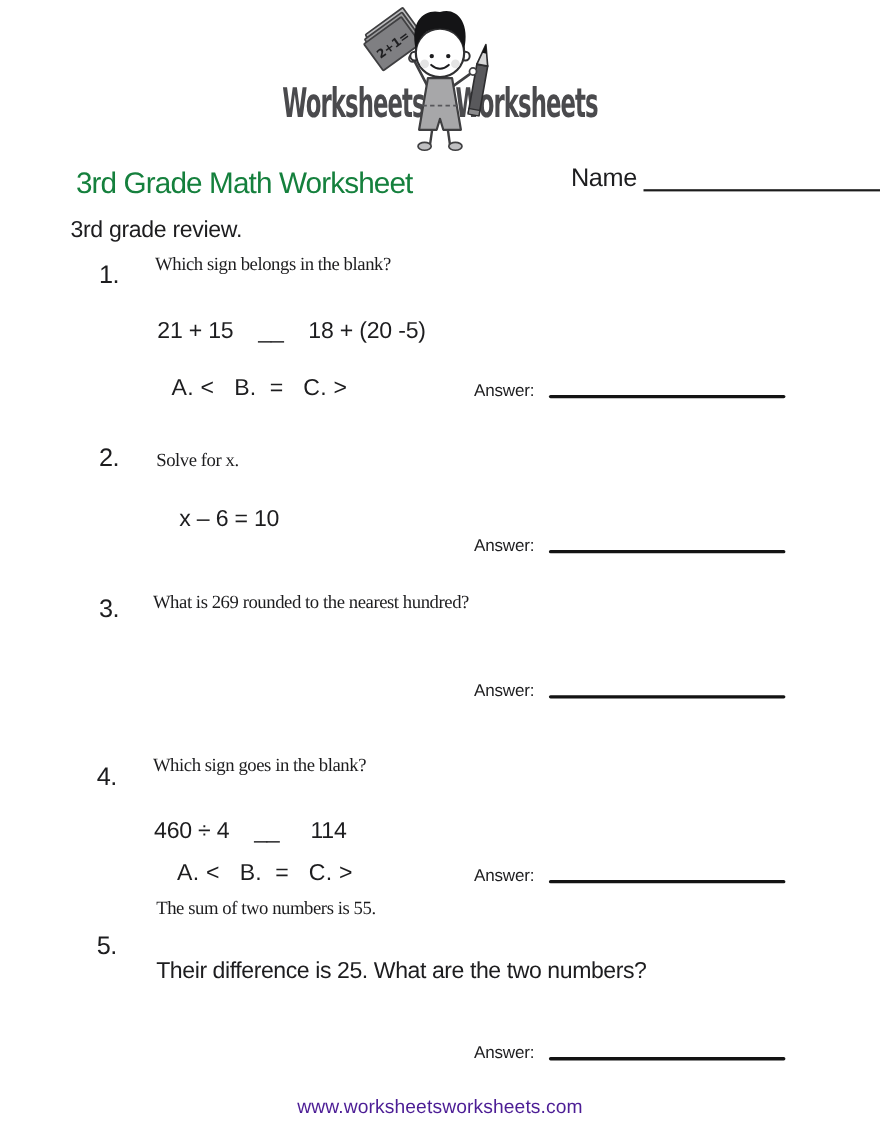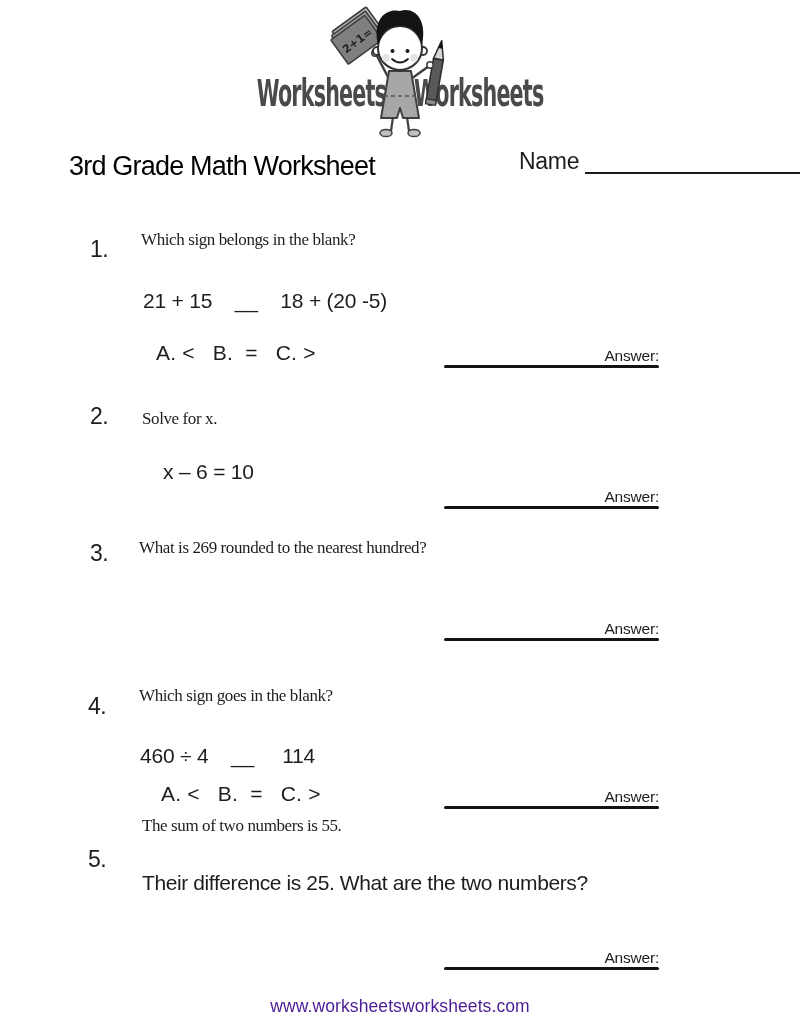--- a/index.html
+++ b/index.html
@@ -19,33 +19,33 @@
     position:absolute;top:68px;
     font-family:"DejaVu Sans",sans-serif;
     font-weight:bold;font-size:37px;line-height:40px;
     letter-spacing:-1.5px;white-space:nowrap;color:#4a4a4d;z-index:1;
   }
   .logo-word.left {right:calc(50% + 14px);transform:scaleX(0.56);transform-origin:100% 50%;}
   .logo-word.right{left:calc(50% + 14px);transform:scaleX(0.56);transform-origin:0 50%;}
   
   .title{
     position:absolute;left:69px;top:151px;margin:0;
-    font-size:27px;font-weight:normal;letter-spacing:-0.8px;color:#000000;
+    font-size:27px;font-weight:normal;letter-spacing:-0.8px;color:#15803d;
   }
   .name-row{position:absolute;left:475px;top:148px;display:flex;align-items:flex-end;margin-left:44px;}
   .name-label{font-size:23px;letter-spacing:-0.3px;}
   .name-line{width:232px;height:4px;border-bottom:2px solid #1c1c1c;margin-left:6px;margin-bottom:1px;}
   .subtitle{position:absolute;left:64px;top:197px;font-size:21px;letter-spacing:-0.3px;}
   
   .qnum{position:absolute;font-size:23px;letter-spacing:-0.5px;}
   .qtext{position:absolute;font-size:17px;letter-spacing:-0.4px;white-space:nowrap;font-family:Liberation Serif, serif;}
   .qtext2{position:absolute;font-size:21px;letter-spacing:-0.4px;white-space:nowrap;}
   .qexpr{position:absolute;font-size:21px;letter-spacing:-0.2px;white-space:pre;text-align:center;}
   .qchoices{position:absolute;font-size:21px;letter-spacing:0.2px;white-space:pre;}
-  .answer{position:absolute;display:flex;align-items:flex-end;flex-direction:column;}
+  .answer{position:absolute;display:flex;align-items:flex-end;}
   .answer-label{font-size:15.5px;letter-spacing:-0.2px;}
   .answer-line{width:215px;height:3.2px;background:#131313;border-radius:2px;margin-left:13px;margin-bottom:3px;}
   
   .footer{position:absolute;left:0;top:996px;width:100%;text-align:center;font-size:17.5px;letter-spacing:0.1px;color:#4c1d95;}
 </style>
 </head>
 <body>
 
 <div class="sheet">
 
@@ -95,20 +95,21 @@
       <path d="M62,53 Q70,60 78,53" fill="none" stroke="#1c1c1e" stroke-width="1.8" stroke-linecap="round"></path>
     </svg>
     <span class="logo-word right">Worksheets</span>
   </div>
 
   <h1 class="title">3rd Grade Math Worksheet</h1>
   <div class="name-row">
     <span class="name-label">Name</span>
     <span class="name-line"></span>
   </div>
+  <div class="subtitle">3rd grade review.</div>
 
   <div>
     <span class="qnum" style="left:90px;top:236px">1.</span>
     <span class="qtext" style="left:141px;top:230px">Which sign belongs in the blank?</span>
     <span class="qexpr" style="left:143px;top:289px">21 + 15    __    18 + (20 -5)</span>
     <span class="qchoices" style="left:156px;top:341px">A. &lt;   B.  =   C. &gt;</span>
     <div class="answer" style="left:431px;top:347px">
       <span class="answer-label">Answer:</span>
       <span class="answer-line"></span>
     </div>

